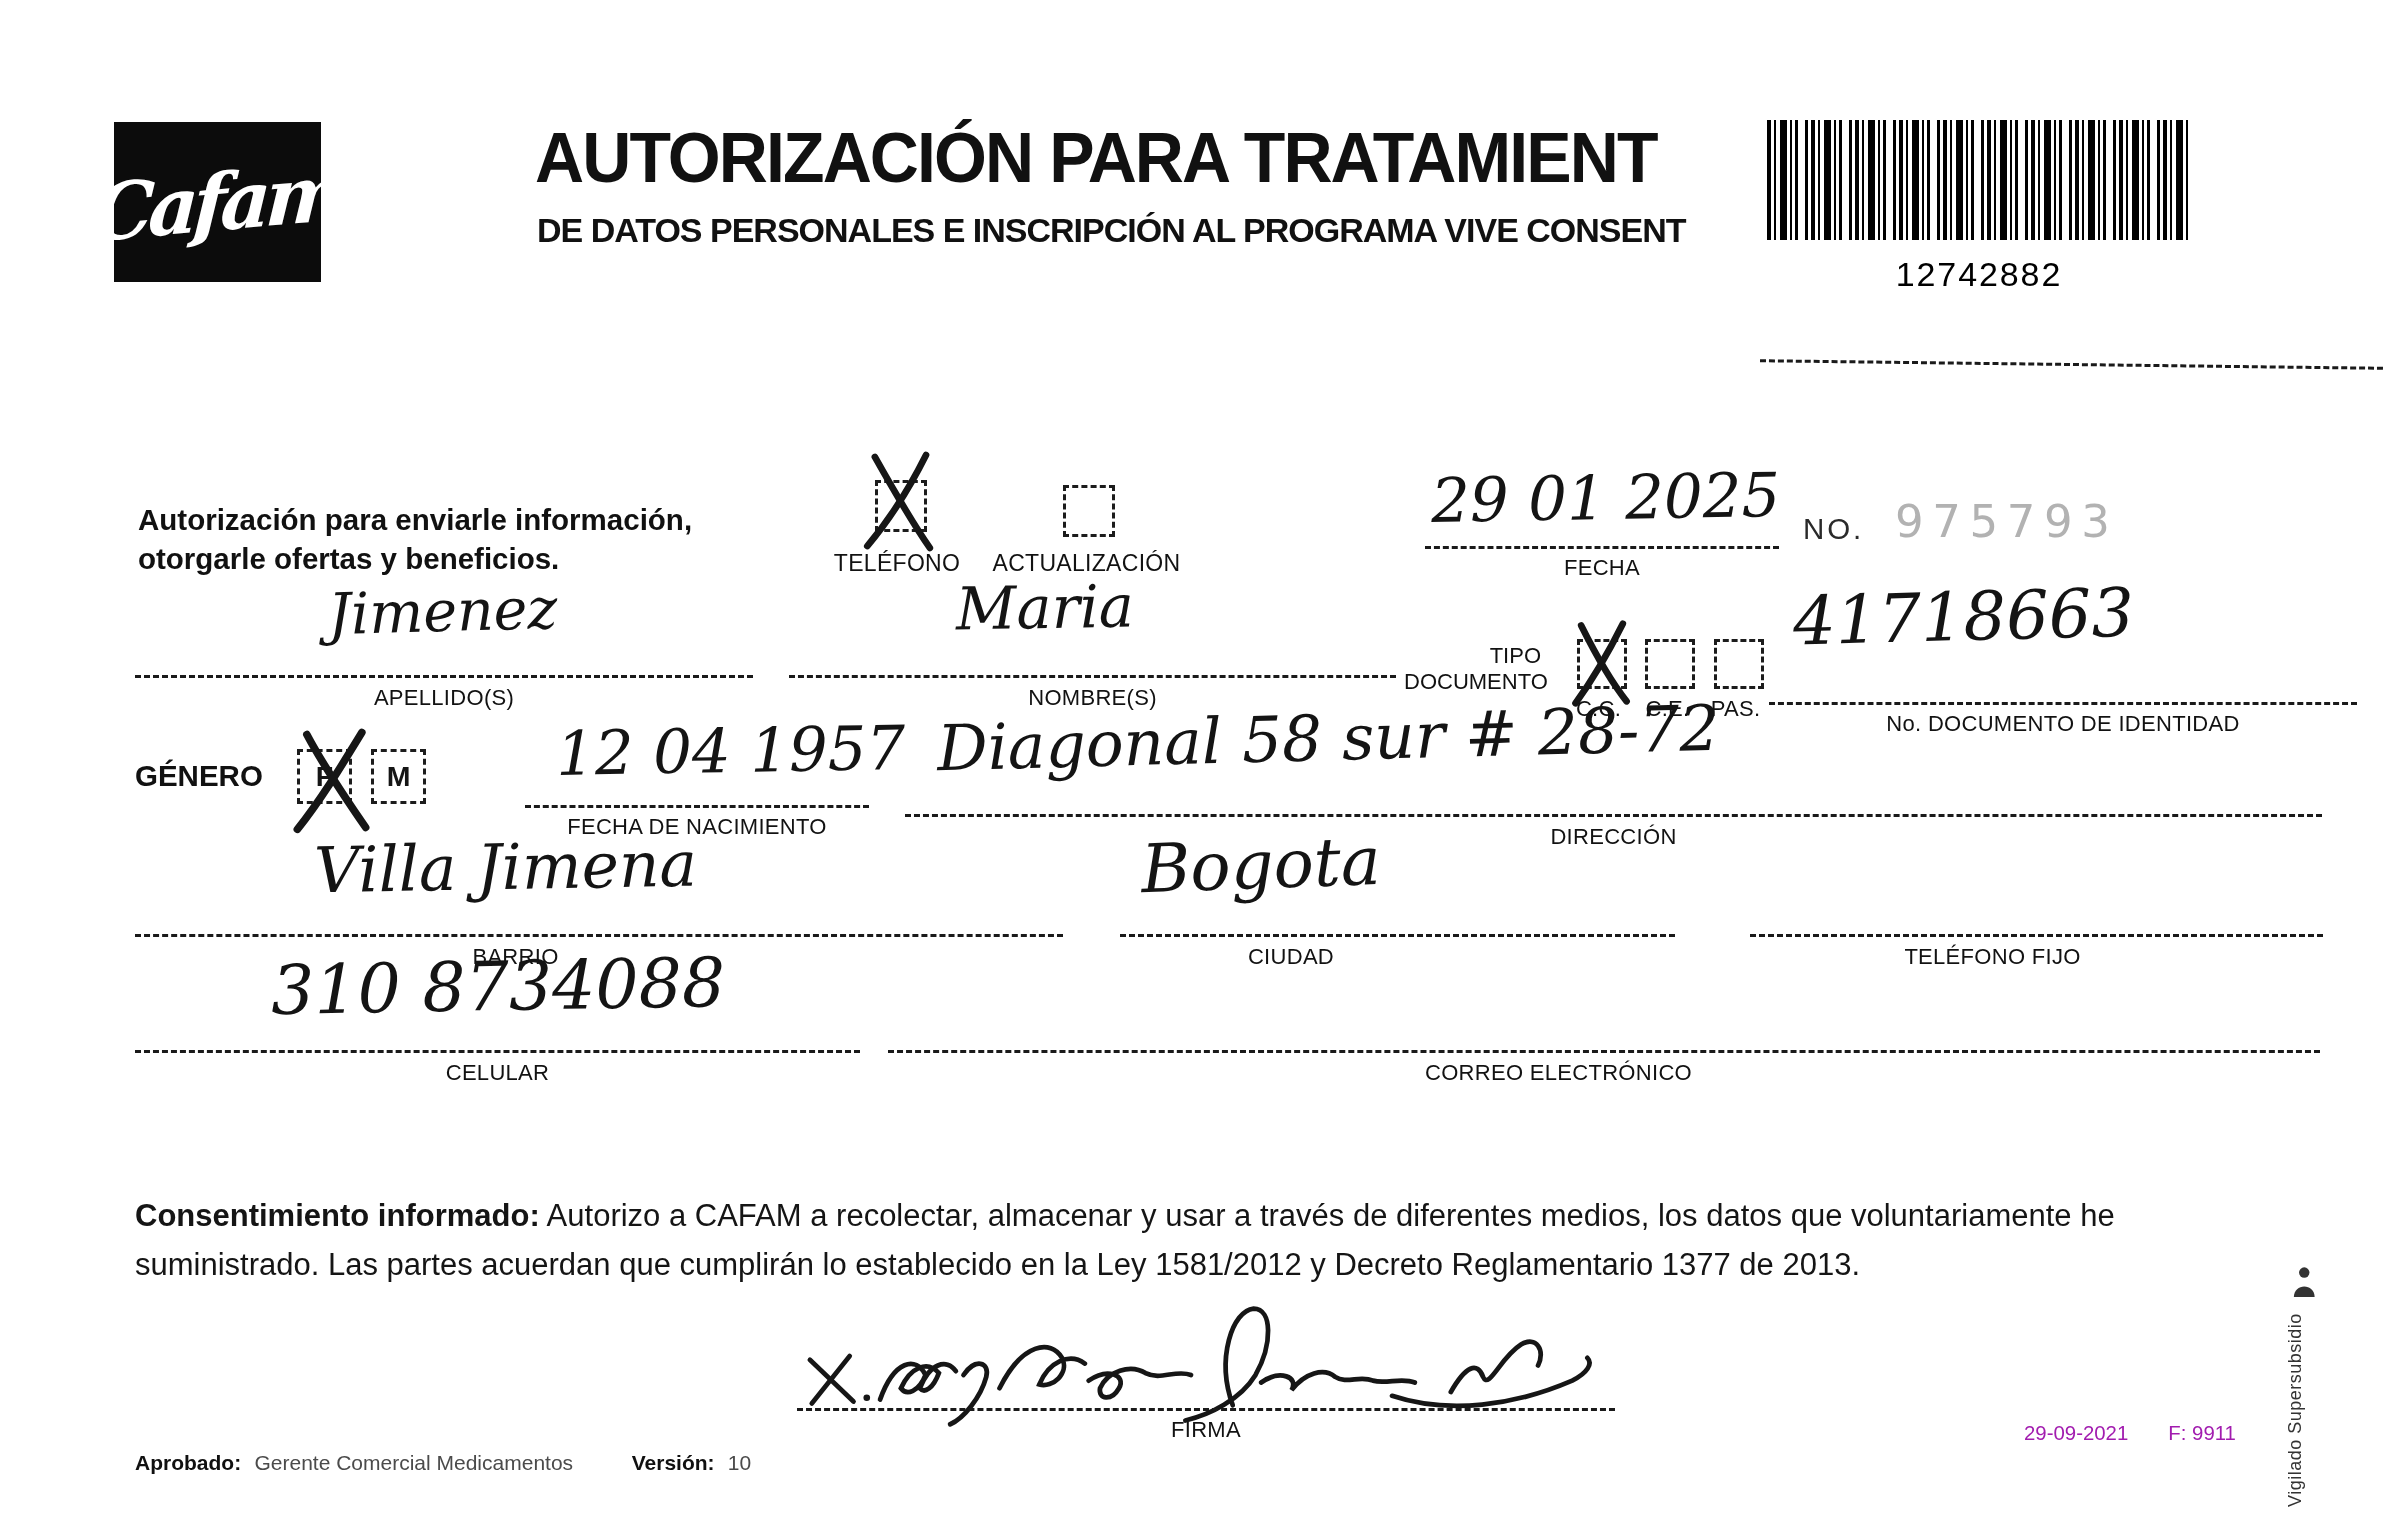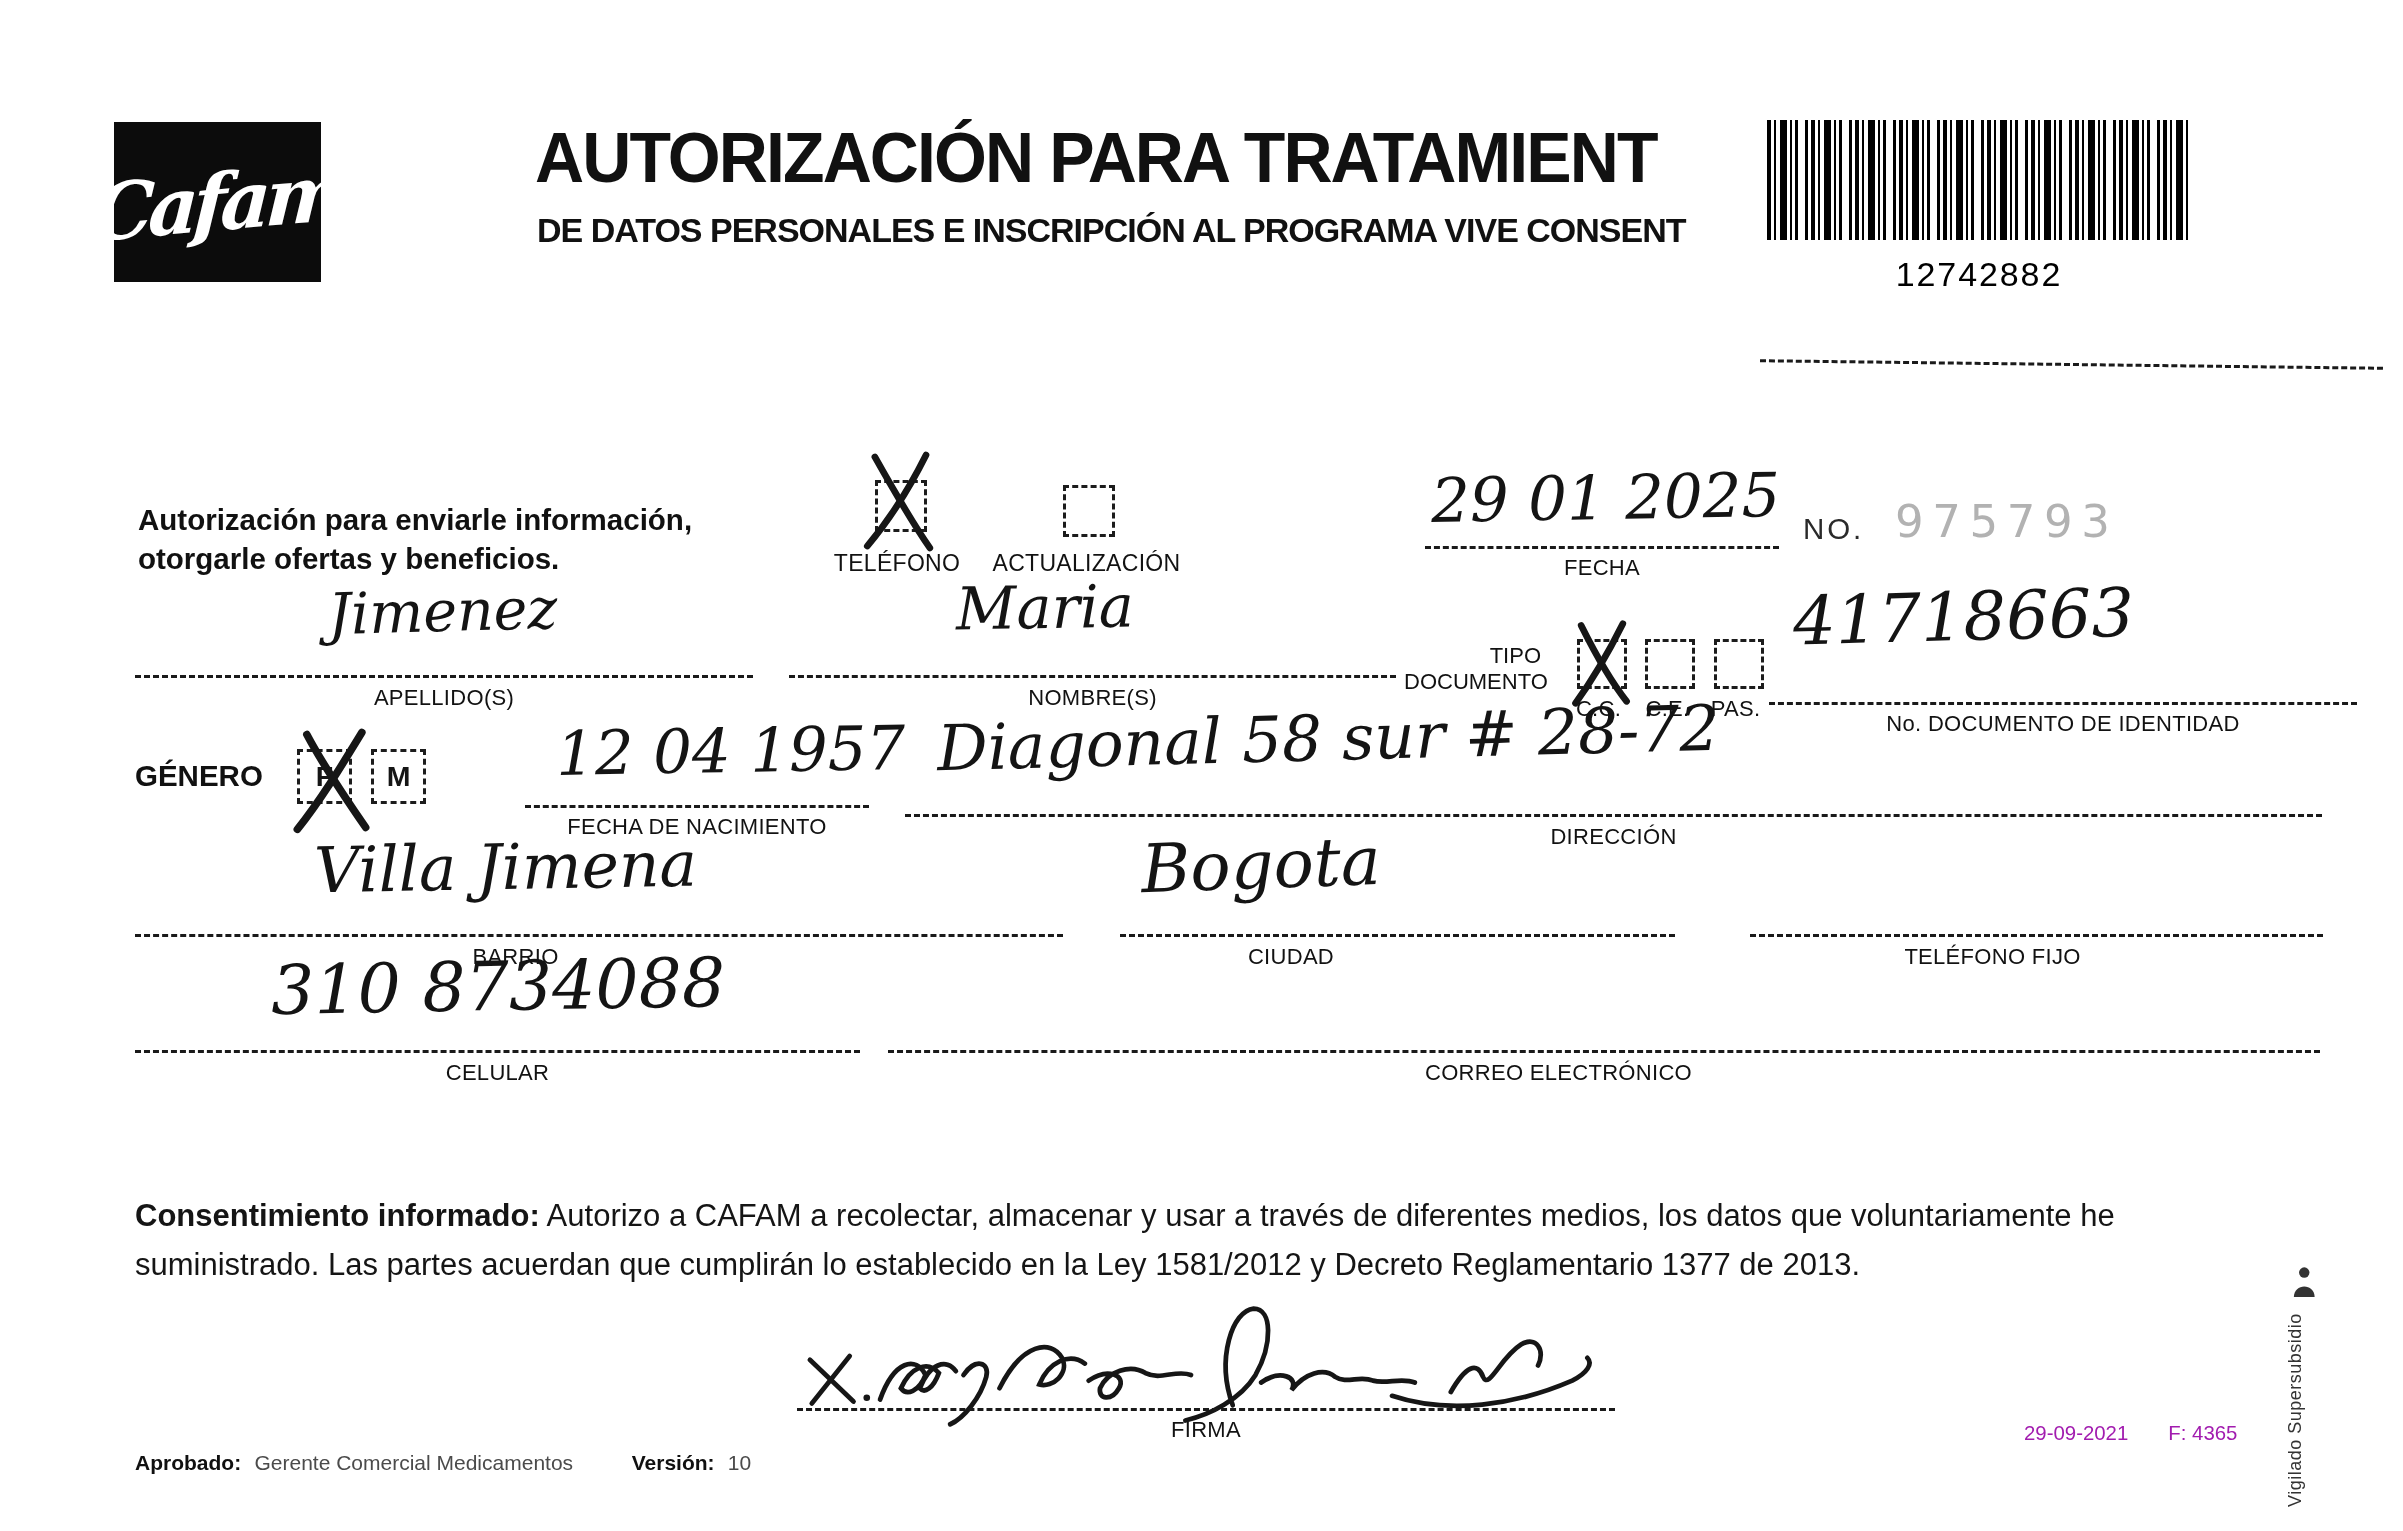--- a/index.html
+++ b/index.html
@@ -200,21 +200,21 @@
 
   <div class="footer-left">
     <span class="b">Aprobado:</span>
     <span class="g">Gerente Comercial Medicamentos</span>
     <span class="gap"></span>
     <span class="b">Versión:</span>
     <span class="g">10</span>
   </div>
   <div class="footer-right">
     <span>29-09-2021</span>
-    <span>F: 4365</span>
+    <span>F: 9911</span>
   </div>
 
   <svg class="vig-icon" width="28.5" height="34" viewBox="0 0 30 36">
     <g fill="#333">
       <circle cx="15" cy="8" r="5.5"></circle>
       <path d="M4 34 C4 19 26 19 26 34 Z"></path>
     </g>
   </svg>
   <div class="vigilado">Vigilado Supersubsidio</div>
 

